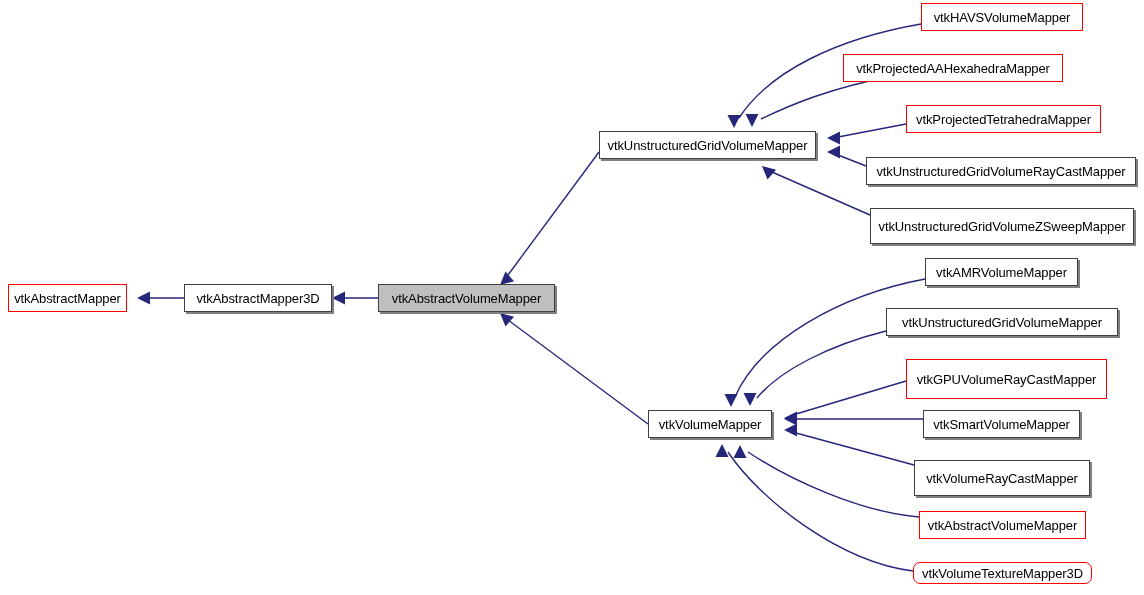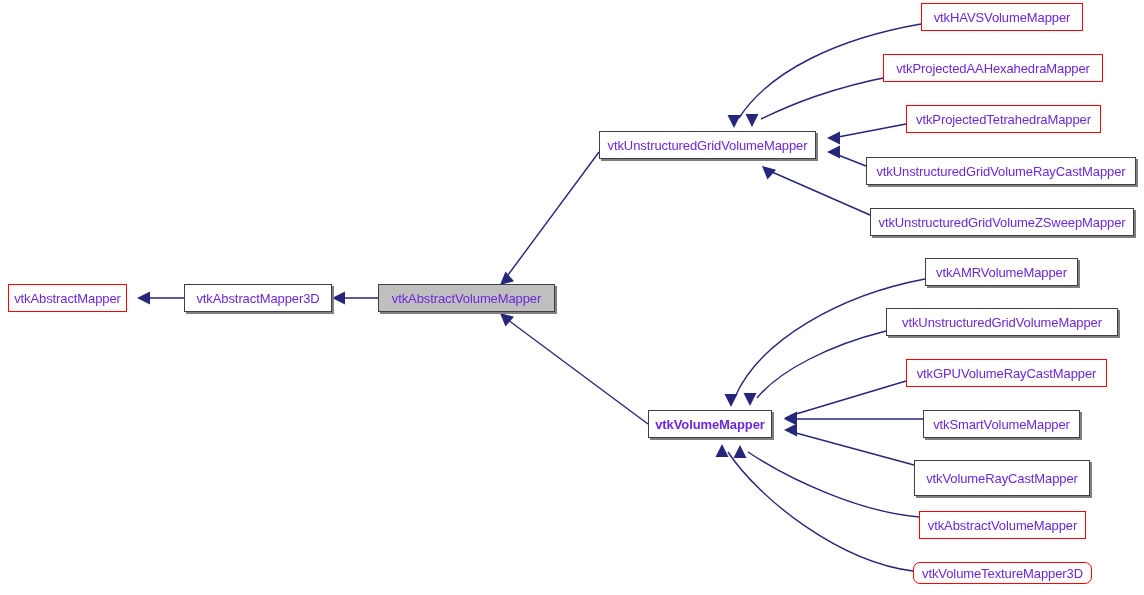--- a/index.html
+++ b/index.html
@@ -24,21 +24,21 @@
   }
   .node {
     position: absolute;
     box-sizing: border-box;
     display: flex;
     align-items: center;
     justify-content: center;
     background: #ffffff;
     border: 1px solid #404040;
     font-size: 13px;
-    color: #6d28d9;
+    color: #000000;
     white-space: nowrap;
     letter-spacing: -0.1px;
   }
   .node.shadow {
     box-shadow: 2px 2px 0 0 #808080;
   }
   .node.highlight-red {
     border-color: #ff0000;
   }
   .node.current {
@@ -94,45 +94,45 @@
       </div>
       <div class="node shadow" style="left: 184px; top: 284px; width: 148px; height: 28px;">
         <span class="node-label">vtkAbstractMapper3D</span>
       </div>
       <div class="node shadow current" style="left: 378px; top: 284px; width: 177px; height: 28px;">
         <span class="node-label">vtkAbstractVolumeMapper</span>
       </div>
       <div class="node shadow" style="left: 599px; top: 131px; width: 217px; height: 28px; align-items: center;">
         <span class="node-label">vtkUnstructuredGridVolumeMapper</span>
       </div>
-      <div class="node shadow" style="left: 648px; top: 410px; width: 124px; height: 28px; font-weight: bold;">
+      <div class="node shadow" style="left: 648px; top: 410px; width: 124px; height: 28px;">
         <span class="node-label">vtkVolumeMapper</span>
       </div>
       <div class="node highlight-red" style="left: 921px; top: 3px; width: 162px; height: 28px;">
         <span class="node-label">vtkHAVSVolumeMapper</span>
       </div>
-      <div class="node highlight-red" style="left: 883px; top: 54px; width: 220px; height: 28px;">
+      <div class="node highlight-red" style="left: 843px; top: 54px; width: 220px; height: 28px;">
         <span class="node-label">vtkProjectedAAHexahedraMapper</span>
       </div>
       <div class="node highlight-red" style="left: 906px; top: 105px; width: 195px; height: 28px;">
         <span class="node-label">vtkProjectedTetrahedraMapper</span>
       </div>
       <div class="node shadow" style="left: 866px; top: 157px; width: 270px; height: 28px;">
         <span class="node-label">vtkUnstructuredGridVolumeRayCastMapper</span>
       </div>
-      <div class="node shadow" style="left: 870px; top: 208px; width: 264px; height: 28px;">
+      <div class="node shadow" style="left: 870px; top: 208px; width: 264px; height: 36px;">
         <span class="node-label">vtkUnstructuredGridVolumeZSweepMapper</span>
       </div>
       <div class="node shadow" style="left: 925px; top: 258px; width: 153px; height: 28px;">
         <span class="node-label">vtkAMRVolumeMapper</span>
       </div>
       <div class="node shadow" style="left: 886px; top: 308px; width: 232px; height: 28px;">
         <span class="node-label">vtkUnstructuredGridVolumeMapper</span>
       </div>
-      <div class="node highlight-red" style="left: 906px; top: 359px; width: 201px; height: 28px; text-align: right;">
+      <div class="node highlight-red" style="left: 906px; top: 359px; width: 201px; height: 40px; text-align: right;">
         <span class="node-label">vtkGPUVolumeRayCastMapper</span>
       </div>
       <div class="node shadow" style="left: 923px; top: 410px; width: 157px; height: 28px;">
         <span class="node-label">vtkSmartVolumeMapper</span>
       </div>
       <div class="node shadow" style="left: 914px; top: 460px; width: 176px; height: 36px; justify-content: center;">
         <span class="node-label">vtkVolumeRayCastMapper</span>
       </div>
       <div class="node highlight-red" style="left: 919px; top: 511px; width: 167px; height: 28px;">
         <span class="node-label">vtkAbstractVolumeMapper</span>

